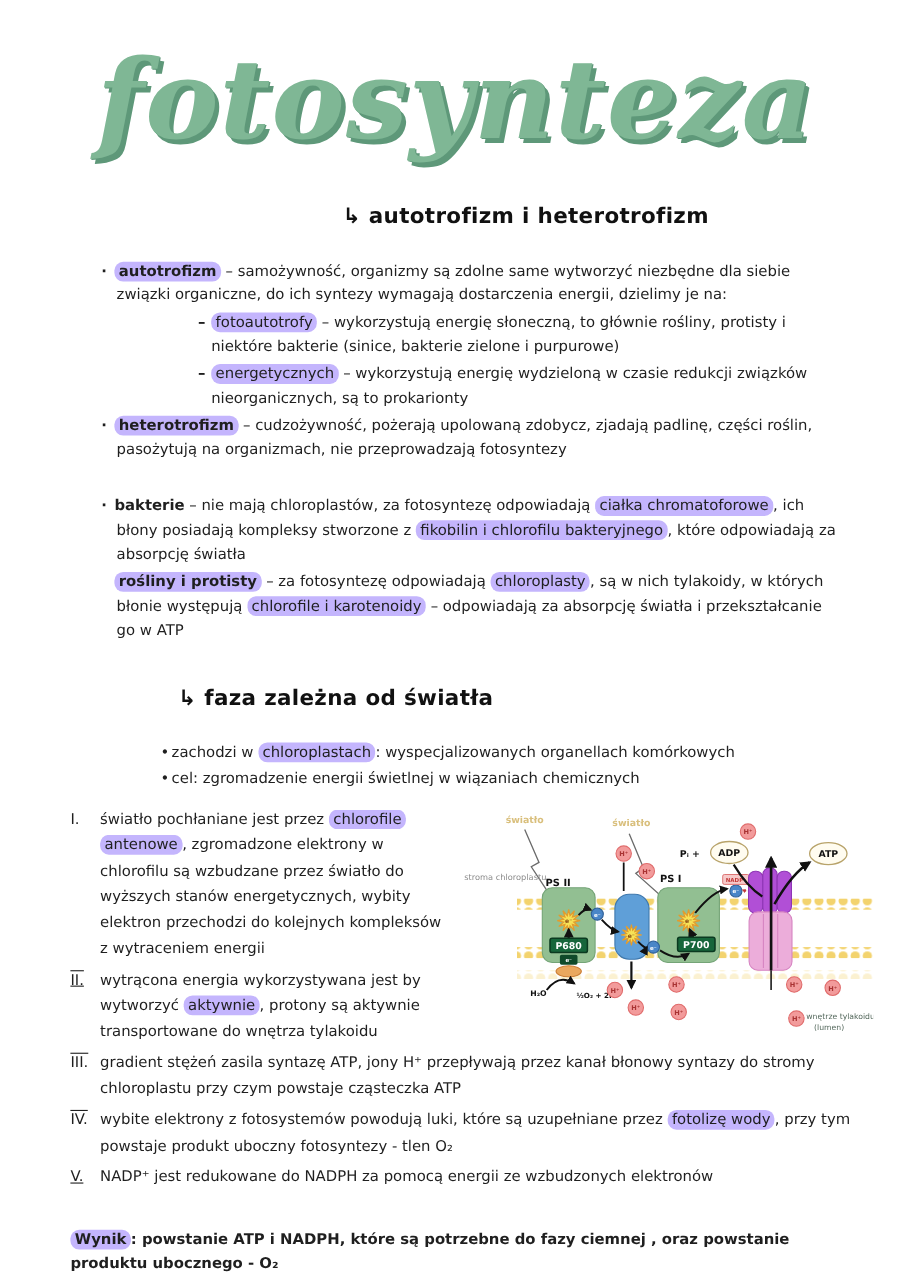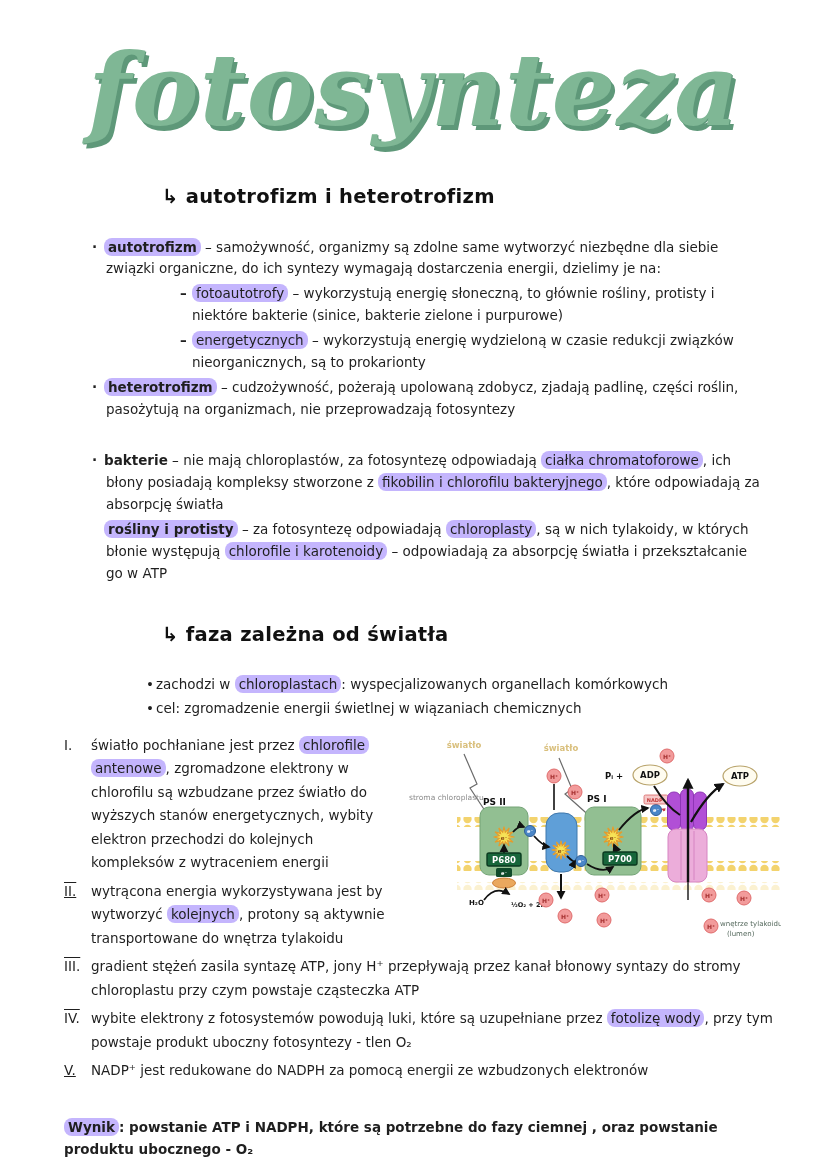--- a/index.html
+++ b/index.html
@@ -11,35 +11,35 @@
   
   .title{
     margin-top:18px;text-align:center;
     font-family:"DejaVu Serif","Liberation Serif",serif;
     font-style:italic;font-weight:bold;font-size:100px;line-height:1.45;
     color:#7fb795;letter-spacing:1px;
     text-shadow:4px 5px 0 #5e9879,1px 1px 0 #5e9879;
     user-select:none;
   }
   .h-arrow{font-weight:700;font-size:19.5px;letter-spacing:.3px;color:#111;}
-  .h1{margin:18px 0 0 128px;}
+  .h1{margin:18px 0 0 128px;text-align:center;}
   .h2{margin:34px 0 0 128px;}
   .sec{margin:24px 34px 0 58px;}
   .sec2{margin-top:30px;}
   .item{margin:0 0 3px 0;padding-left:14px;text-indent:-14px;}
   .item.sub{margin-left:88px;padding-left:12px;text-indent:-12px;}
   .mk{display:inline-block;width:12px;text-indent:0;font-weight:700;}
   .hl{background:#c4b5fd;border-radius:8px;padding:1px 4px;box-decoration-break:clone;-webkit-box-decoration-break:clone;}
   .b{font-weight:700;}
   .b.hl,.bhl{font-weight:700;}
   .bullets{margin:24px 0 0 112px;}
   .blt{margin:0 0 2px 0;padding-left:12px;text-indent:-12px;}
   .blt .mk{width:10px;font-weight:400;}
   .light{margin:8px 0 0 30px;}
-  .diagram{float:right;width:374px;height:214px;margin:0 13px 6px 8px;}
+  .diagram{float:right;width:374px;height:214px;margin:0 0 6px 8px;}
   .steps{margin-top:14px;}
   .step{position:relative;padding-left:27px;margin-bottom:5px;line-height:1.74;}
   .step .num{position:absolute;left:0;top:0;font-weight:400;}
   .d-o{text-decoration:overline;}
   .d-u{text-decoration:underline;}
   .d-ou{text-decoration:underline overline;}
   .result{clear:both;margin:34px 34px 0 30px;font-weight:bold;}
   
   svg text{font-family:"DejaVu Sans","Liberation Sans",sans-serif;}
   .tm{text-anchor:middle;}
@@ -248,21 +248,21 @@
             </g>
         </g>
 
         <text class="dg-lumen" x="313" y="192">wnętrze tylakoidu</text>
         <text class="dg-lumen" x="320" y="202">(lumen)</text>
       </svg>
     </div>
 
     <div class="steps">
       <div class="step"><span class="num">I.</span><span><span>światło pochłaniane jest przez </span><span class="hl">chlorofile antenowe</span><span>, zgromadzone elektrony w chlorofilu są wzbudzane przez światło do wyższych stanów energetycznych, wybity elektron przechodzi do kolejnych kompleksów z wytraceniem energii</span></span></div>
-      <div class="step"><span class="num d-ou">II.</span><span><span>wytrącona energia wykorzystywana jest by wytworzyć </span><span class="hl">kolejnych</span><span>, protony są aktywnie transportowane do wnętrza tylakoidu</span></span></div>
+      <div class="step"><span class="num d-ou">II.</span><span><span>wytrącona energia wykorzystywana jest by wytworzyć </span><span class="hl">aktywnie</span><span>, protony są aktywnie transportowane do wnętrza tylakoidu</span></span></div>
       <div class="step"><span class="num d-o">III.</span><span><span>gradient stężeń zasila syntazę ATP, jony H⁺ przepływają przez kanał błonowy syntazy do stromy chloroplastu przy czym powstaje cząsteczka ATP</span></span></div>
       <div class="step"><span class="num d-o">IV.</span><span><span>wybite elektrony z fotosystemów powodują luki, które są uzupełniane przez </span><span class="hl">fotolizę wody</span><span>, przy tym powstaje produkt uboczny fotosyntezy - tlen O₂</span></span></div>
       <div class="step"><span class="num d-u">V.</span><span><span>NADP⁺ jest redukowane do NADPH za pomocą energii ze wzbudzonych elektronów</span></span></div>
     </div>
   </div>
 
   <p class="result"><span><span class="hl">Wynik</span><span>: powstanie ATP i NADPH, które są potrzebne do fazy ciemnej , oraz powstanie produktu ubocznego - O₂</span></span></p>
 
 </div>
 

